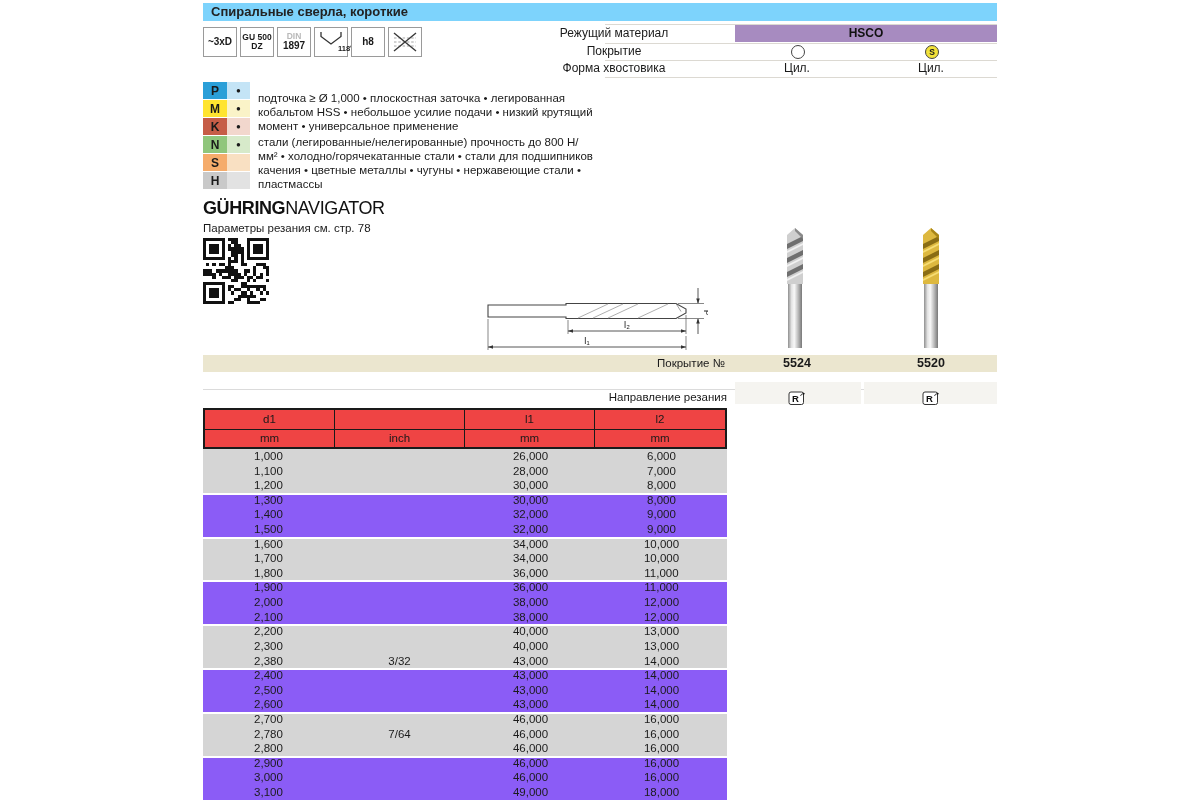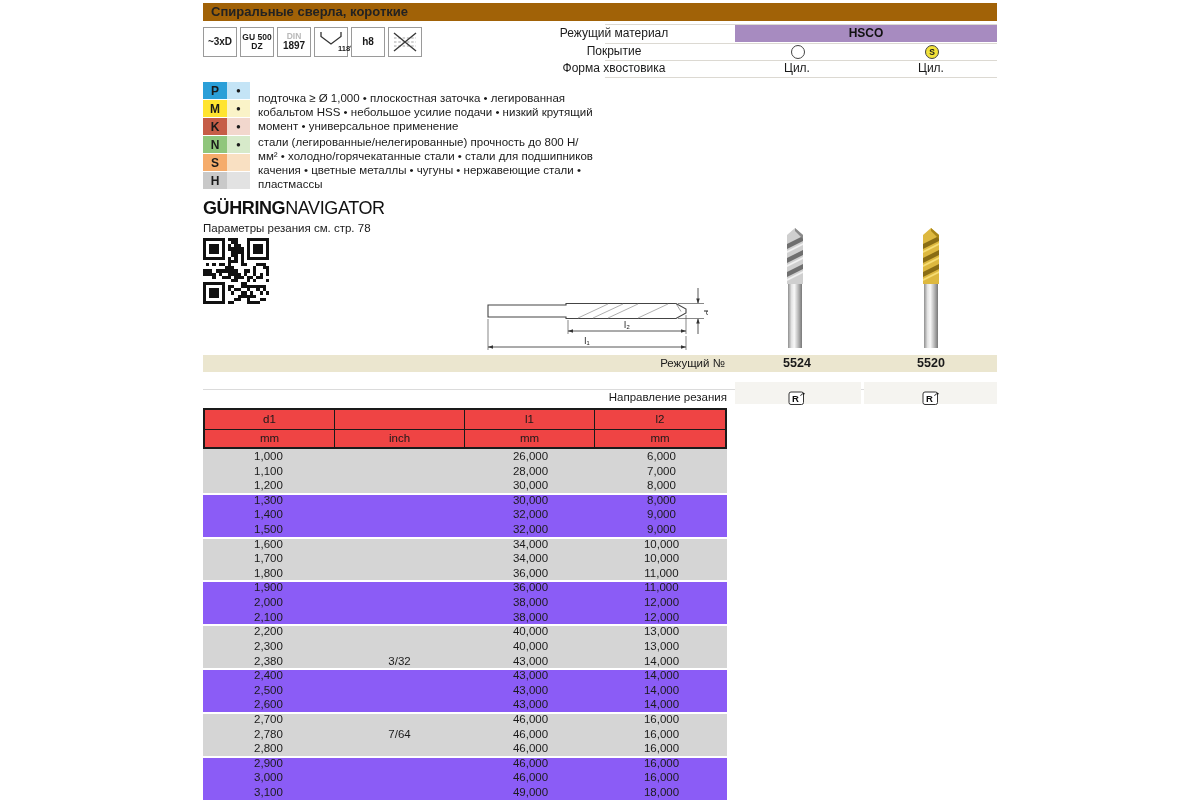--- a/index.html
+++ b/index.html
@@ -1,20 +1,20 @@
 <!DOCTYPE html>
 <html><head>
 <meta charset="utf-8">
 <style>
   html,body{margin:0;padding:0;background:#fff;}
   #canvas{position:relative;width:1200px;height:800px;background:#fff;overflow:hidden;
           font-family:"Liberation Sans",sans-serif;color:#1a1a1a;}
   #page{position:absolute;left:203px;top:0;width:794px;height:800px;}
 
-  .header-bar{position:absolute;left:0;top:3px;width:794px;height:18px;background:#a16207;
+  .header-bar{position:absolute;left:0;top:3px;width:794px;height:18px;background:#7dd3fc;
        font-weight:bold;font-size:13px;line-height:18px;padding-left:8px;box-sizing:border-box;color:#222;}
 
   .icon-row{position:absolute;left:0;top:27px;display:flex;gap:3px;justify-content:space-between;}
   .ibox{width:34px;height:30px;border:1px solid #9a9a9a;background:#fff;display:flex;flex-direction:column;
         align-items:center;justify-content:center;font-weight:bold;font-size:10px;line-height:1.08;box-sizing:border-box;}
   .ibox .s9{font-size:8.5px;}
   .din-gray{color:#b9b9b9;}
   .deg{font-size:7.5px;margin-top:-1px;margin-left:29px;}
 
   .spec-sep{position:absolute;left:402px;width:392px;border-top:1px solid #DCD9D2;height:0;}
@@ -432,21 +432,21 @@
       </linearGradient>
     </defs>
     <rect x="5" y="54" width="14" height="66" fill="url(#shk2)"></rect>
     <path d="M4,7 L12,0 L20,7 L20,56 L4,56 Z" fill="#ddb83f"></path>
     <path d="M4,16 L20,8 L20,13 L4,21 Z M4,30 L20,22 L20,27 L4,35 Z M4,44 L20,36 L20,41 L4,49 Z" fill="#8a6d14"></path>
     <path d="M4,23 L20,15 L20,17 L4,25 Z M4,37 L20,29 L20,31 L4,39 Z M4,51 L20,43 L20,45 L4,53 Z" fill="#f6dd74"></path>
     <path d="M12,0 L20,7 L20,11 L12,3 Z" fill="#a8851a"></path>
   </svg>
 
   <div class="article-band"></div>
-  <div class="article-label">Режущий №</div>
+  <div class="article-label">Покрытие №</div>
   <div class="article-val" style="left:564px">5524</div>
   <div class="article-val" style="left:698px">5520</div>
 
   <div class="dir-line"></div>
   <div class="dir-band" style="left:532px;width:126px"></div>
   <div class="dir-band" style="left:661px;width:133px"></div>
   <div class="dir-label">Направление резания</div>
 
   <svg class="rsym" style="left:585px" width="18" height="16" viewBox="0 0 18 16">
     <rect x="1" y="2" width="14.5" height="12.5" fill="#fff" stroke="#333" stroke-width="1" rx="2"></rect>

